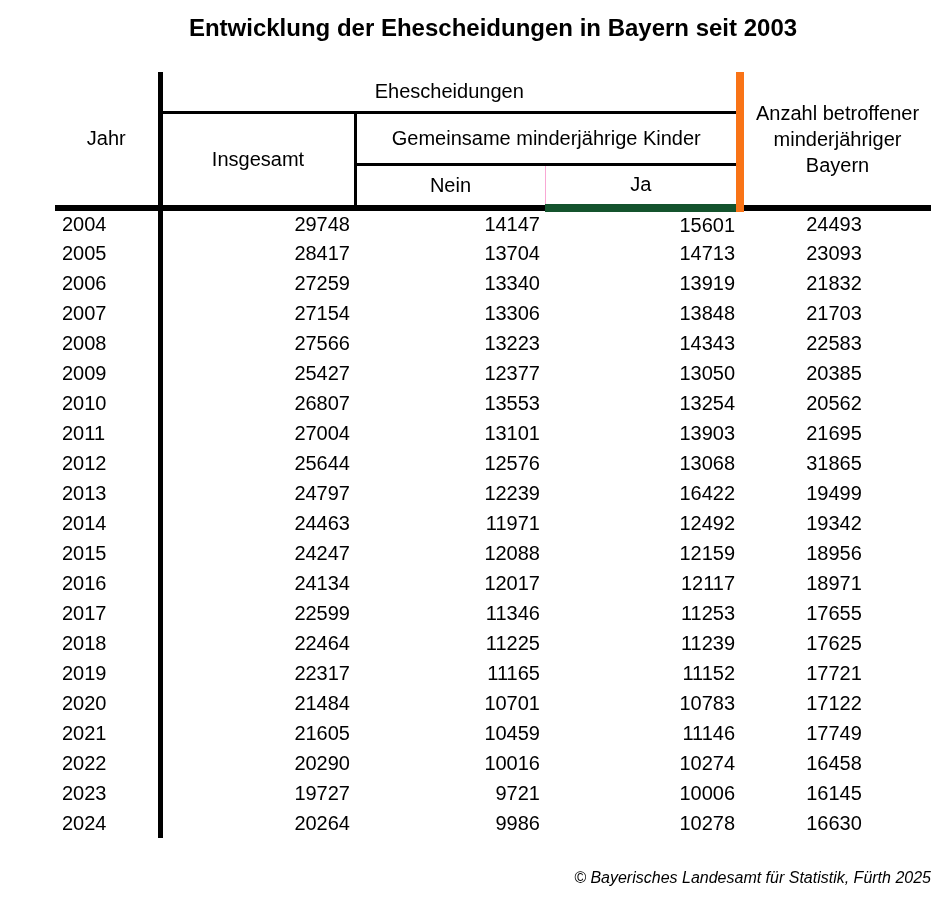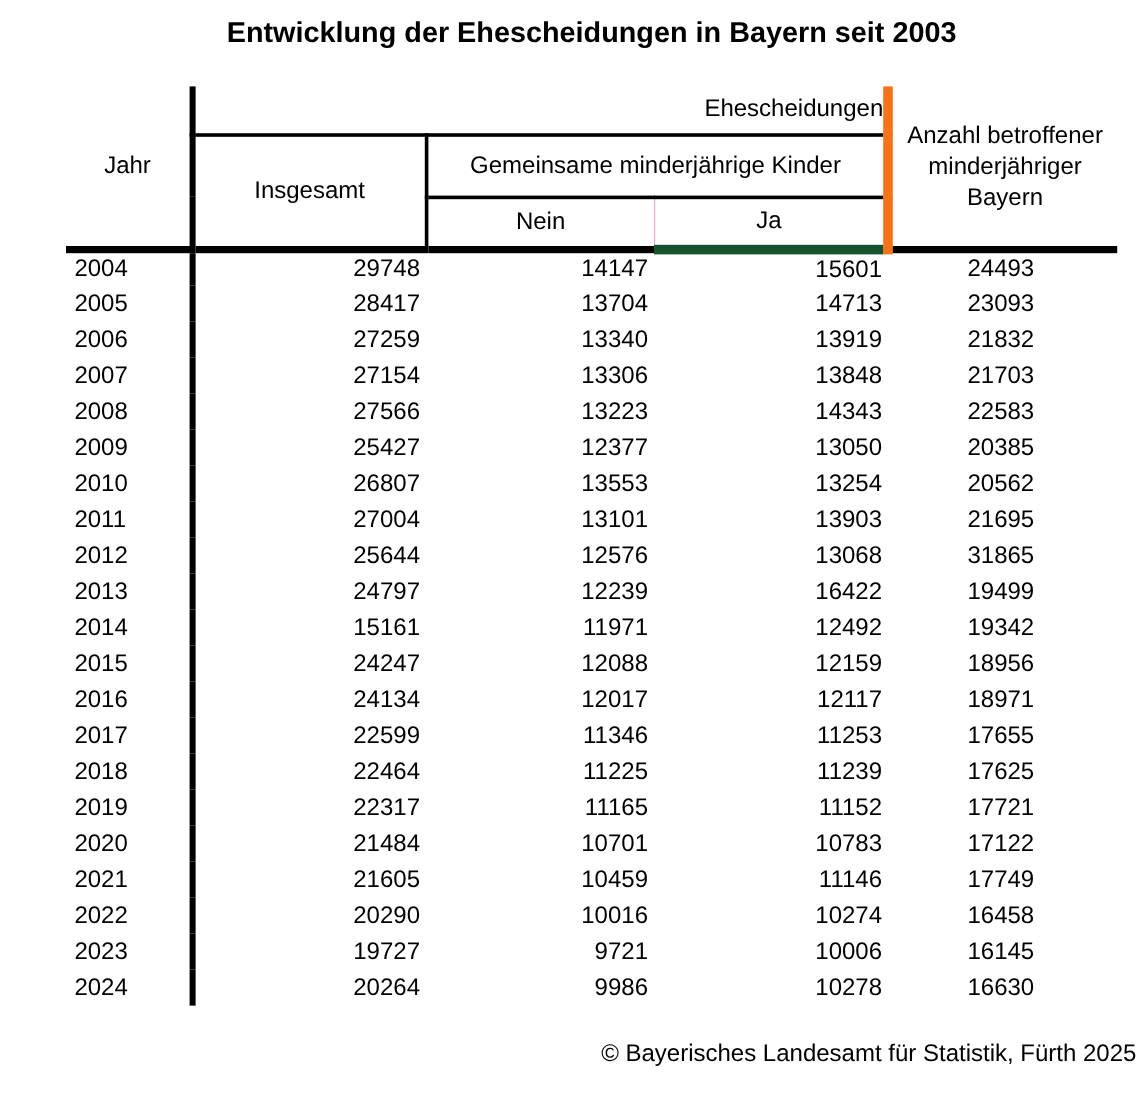--- a/index.html
+++ b/index.html
@@ -34,37 +34,38 @@
     overflow: hidden;
     white-space: nowrap;
   }
   thead th { text-align: center; }
   thead tr.hr-1 { height: 40px; }
   thead tr.hr-2 { height: 52px; }
   thead tr.hr-3 { height: 44px; }
   tbody tr { height: 30px; }
 
   .h-jahr      { border-right: 5px solid #000; border-bottom: 6px solid #000; }
-  .h-ehe       { border-bottom: 3px solid #000; text-align: right; }
+  .h-ehe       { border-bottom: 3px solid #000; }
   .h-anzahl    { border-left: 8px solid #f97316; border-bottom: 6px solid #000;
                  white-space: normal; line-height: 26px; }
   .h-insgesamt { border-right: 3px solid #000; border-bottom: 6px solid #000; }
   .h-gem       { border-bottom: 3px solid #000; }
   .h-nein      { border-right: 1px solid #f9a8d4; border-bottom: 6px solid #000; }
   .h-ja        { border-bottom: 8px solid #14532d; }
 
   td.c-jahr { border-right: 5px solid #000; text-align: left; padding-left: 7px; }
   td.c-num  { text-align: right; padding-right: 5px; }
   td.c-last { padding-right: 3px; text-align: center; }
 
   .footer-credit {
     margin-top: 28px;
-    margin-right: 2px;
+    margin-right: 18px;
     text-align: right;
-    font-size: 20px;
+    font-size: 16px;
+    font-style: italic;
     line-height: 24px;
   }
 </style>
 </head>
 <body>
 
 <div class="page-title">Entwicklung der Ehescheidungen in Bayern seit 2003</div>
 
 <table class="data-table">
   <colgroup>
@@ -159,21 +160,21 @@
       </tr>
       <tr>
         <td class="c-jahr">2013</td>
         <td class="c-num">24797</td>
         <td class="c-num">12239</td>
         <td class="c-num">16422</td>
         <td class="c-num c-last">19499</td>
       </tr>
       <tr>
         <td class="c-jahr">2014</td>
-        <td class="c-num">15161</td>
+        <td class="c-num">24463</td>
         <td class="c-num">11971</td>
         <td class="c-num">12492</td>
         <td class="c-num c-last">19342</td>
       </tr>
       <tr>
         <td class="c-jahr">2015</td>
         <td class="c-num">24247</td>
         <td class="c-num">12088</td>
         <td class="c-num">12159</td>
         <td class="c-num c-last">18956</td>

